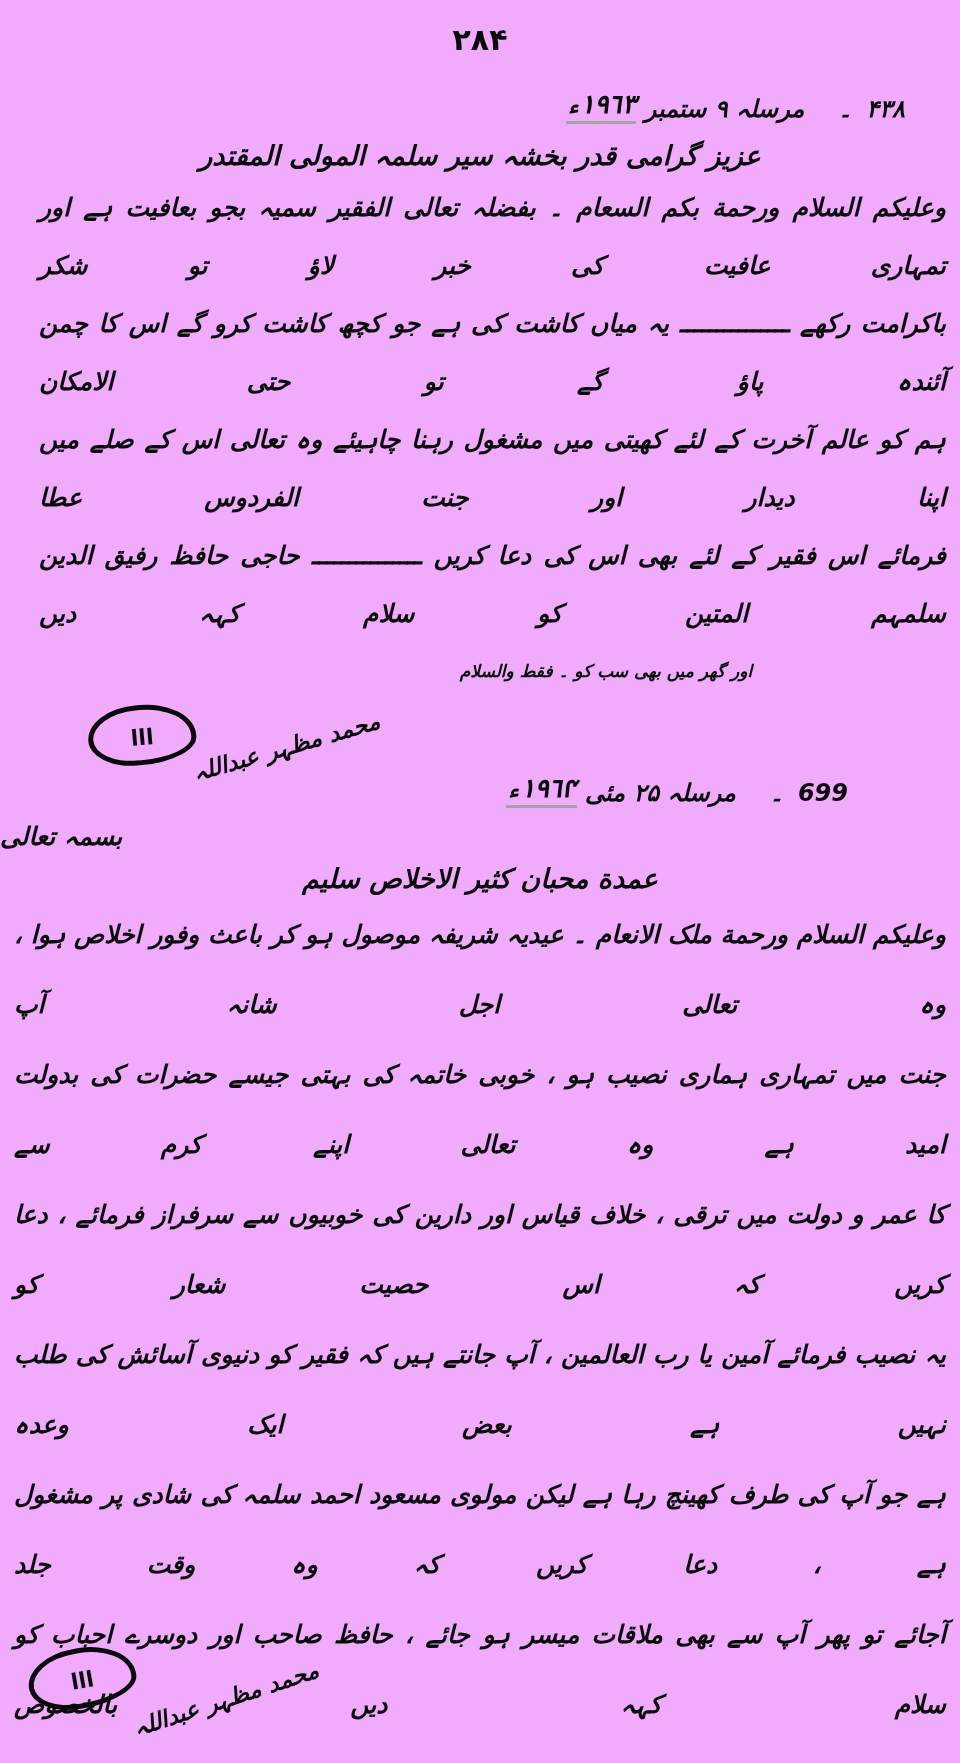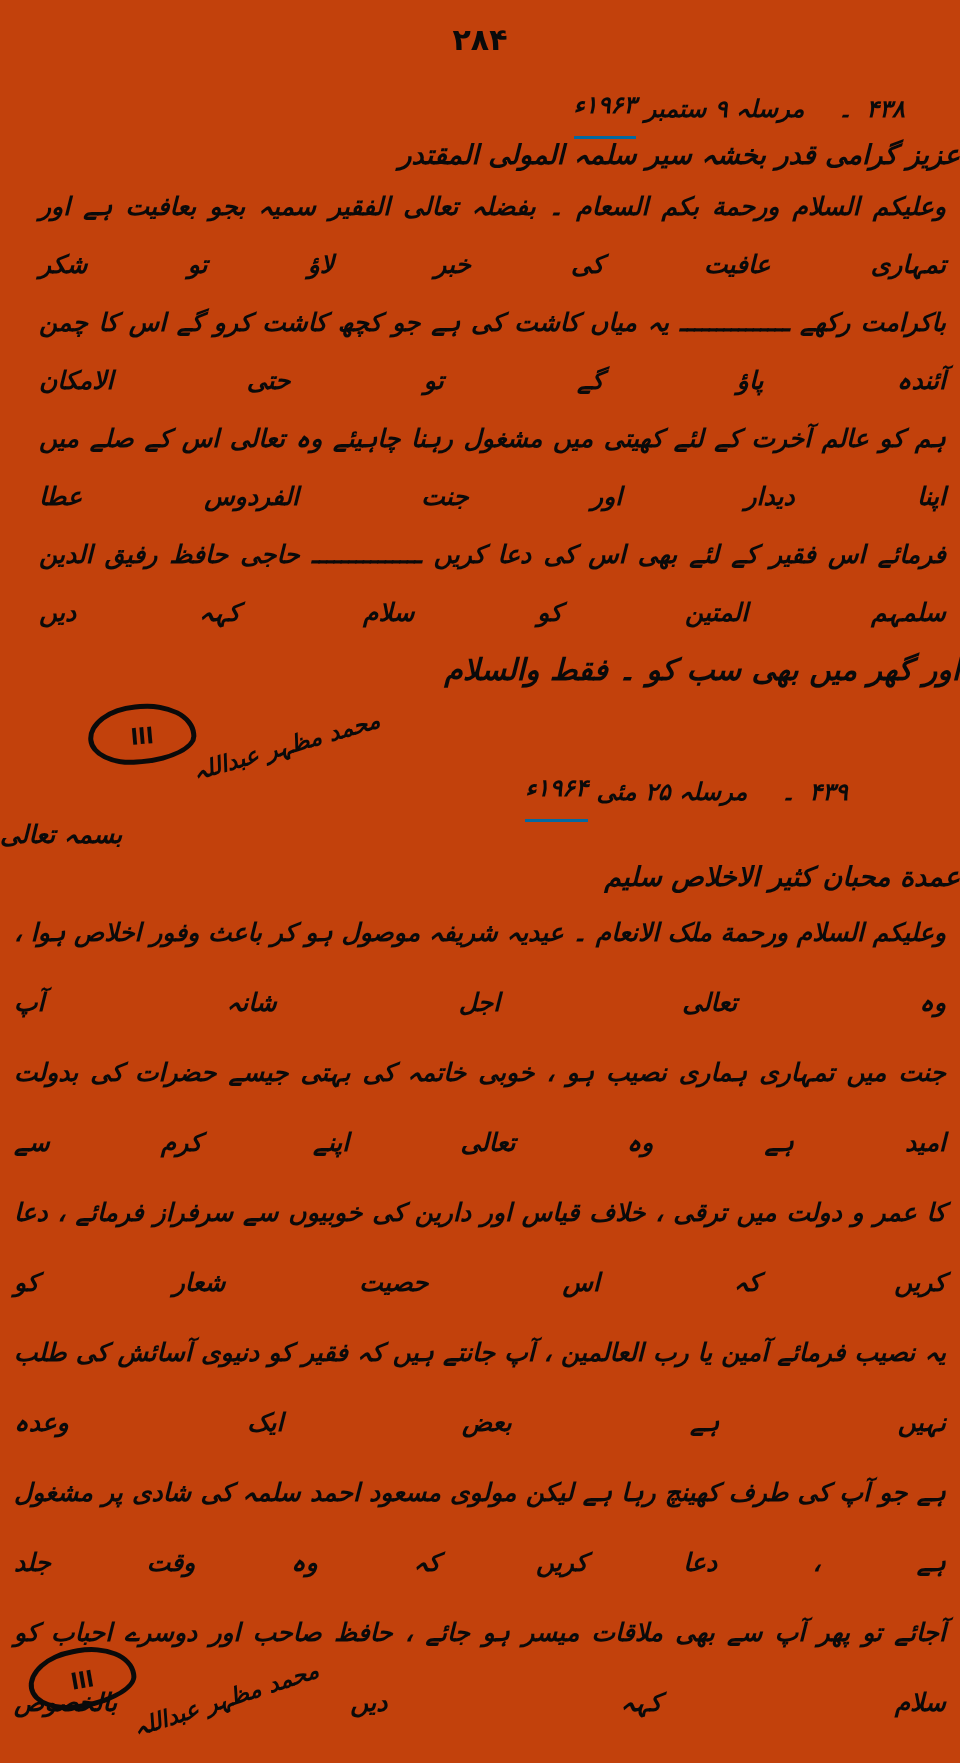--- a/index.html
+++ b/index.html
@@ -1,21 +1,21 @@
 <!DOCTYPE html>
 <html lang="ur"><head>
 <meta charset="utf-8">
 <style>
   html, body { margin: 0; padding: 0; background: #e8e8e8; }
   .page {
     position: relative;
     width: 960px;
     height: 1763px;
     margin: 0 auto;
-    background: #c2410c;
+    background: #f0abfc;
     color: #0a0a0a;
     font-family: "DejaVu Sans", sans-serif;
     direction: rtl;
     overflow: hidden;
     box-sizing: border-box;
   }
   .pageno {
     text-align: center;
     font-size: 30px;
     font-weight: bold;
@@ -28,58 +28,59 @@
     gap: 34px;
     font-size: 24px;
     font-weight: bold;
     font-style: italic;
   }
   .lh1 { margin-top: 38px; padding-right: 55px; }
   .lh2 { margin-top: 14px; padding-right: 112px; }
   .serial { display: inline-flex; gap: 14px; }
   .date-line {}
   .date-year {
-    border-bottom: 3px solid #0369a1;
-    padding-bottom: 17px;
+    border-bottom: 3px solid #a3a3a3;
+    padding-bottom: 1px;
     position: relative;
     top: -4px;
+    font-family: Liberation Mono, monospace;
   }
   .bismillah {
     text-align: left;
     font-size: 25px;
     font-weight: bold;
     font-style: italic;
     margin-top: 14px;
   }
   .salutation {
-    text-align: right;
+    text-align: center;
     font-size: 27px;
     font-weight: bold;
     font-style: italic;
     margin-top: 12px;
   }
   .sal1 { margin-top: 16px; }
   .body-line {
     font-size: 25px;
     font-weight: bold;
     font-style: italic;
     text-align: justify;
     text-align-last: justify;
     padding: 0 14px;
     white-space: normal;
   }
   .b1 .body-line { line-height: 58px; }
   .b1 { margin-top: 8px; margin-left: 25px; }
   .b2 .body-line { line-height: 70px; }
   .b2 { margin-top: 6px; }
   .closing {
-    font-size: 30px;
+    font-size: 17px;
     font-weight: bold;
     font-style: italic;
-    text-align: right;
+    text-align: center;
     line-height: 48px;
     margin-left: 24px;
   }
   .cl1 { padding-left: 228px; margin-top: 4px; }
   .signature {
     direction: ltr;
     width: fit-content;
     display: flex;
     align-items: flex-start;
   }
@@ -138,21 +139,21 @@
 
   <div class="closing cl1">اور گھر میں بھی سب کو ۔ فقط والسلام</div>
 
   <div class="signature sig1">
     <span class="seal"><span>ااا</span></span>
     <span class="sig-name">محمد مظہر عبداللہ</span>
   </div>
 
   <div class="letter-header lh2">
     <span class="serial">
-      <span>۴۳۹</span>
+      <span>699</span>
       <span>۔</span>
     </span>
     <span class="date-line">
       <span>مرسلہ ۲۵ مئی</span>
       <span class="date-year">۱۹۶۴ء</span>
     </span>
   </div>
 
   <div class="bismillah">بسمہ تعالی</div>
   <div class="salutation">عمدة محبان کثیر الاخلاص سلیم</div>

